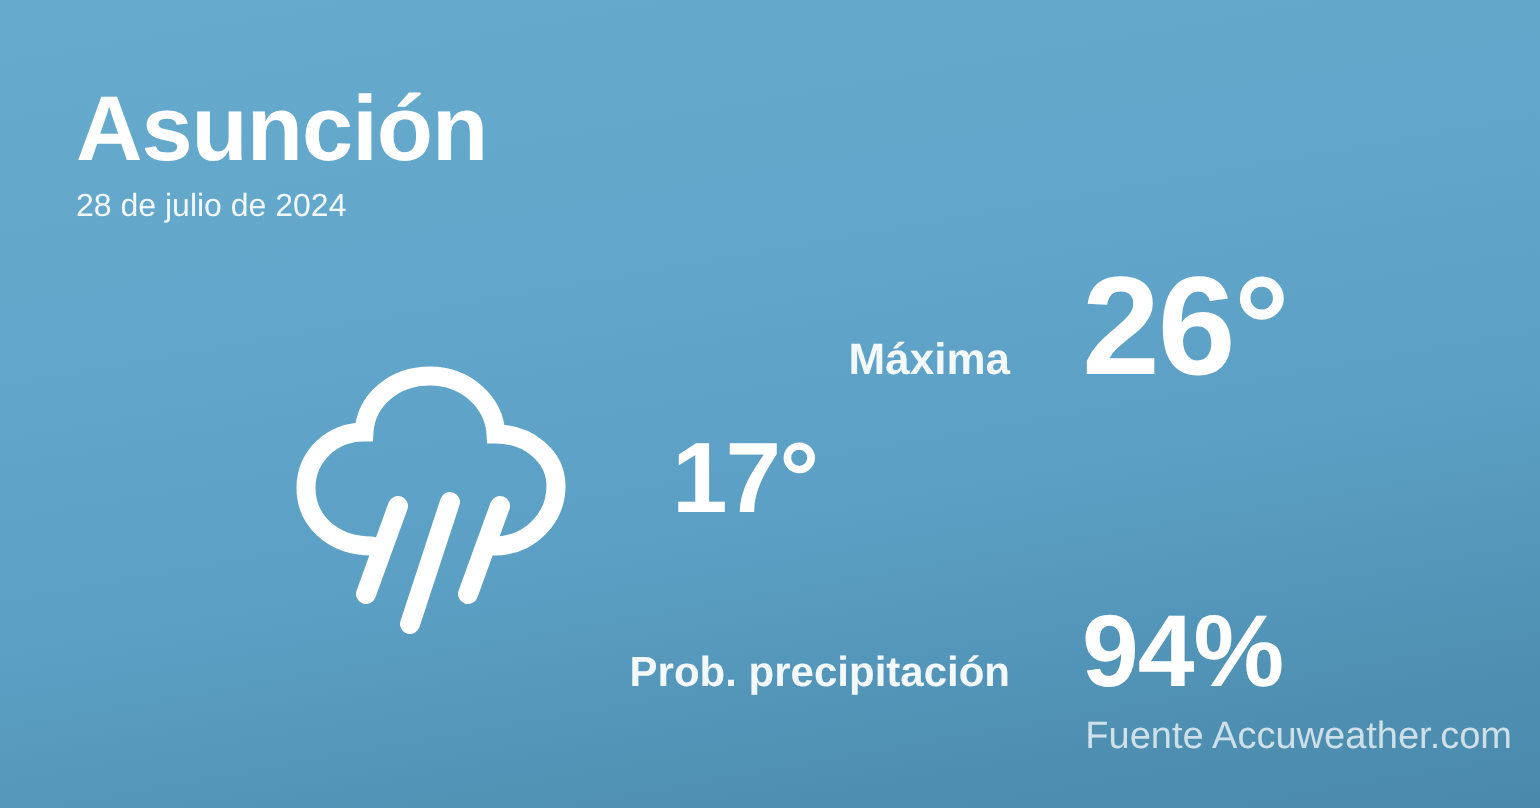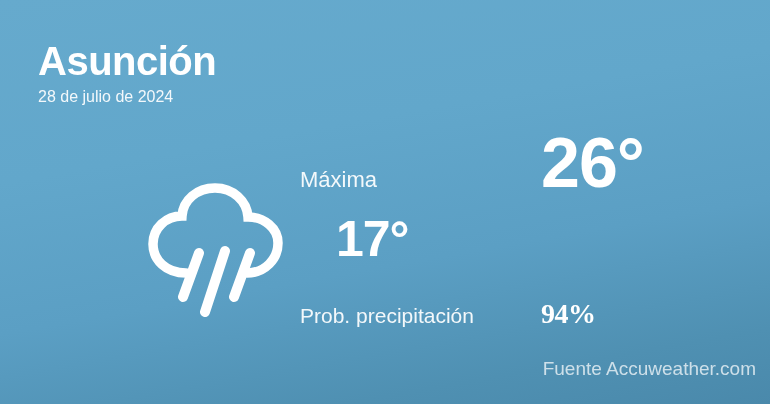--- a/index.html
+++ b/index.html
@@ -24,21 +24,21 @@
   }
 
   
   #header-block {
     position: absolute;
     left: 38px;
     top: 40px;
   }
   #city-name {
     margin: 0;
-    font-size: 40px;
+    font-size: 46px;
     font-weight: bold;
     letter-spacing: -0.5px;
     color: #ffffff;
     line-height: 1.06;
     white-space: nowrap;
   }
   #date-line {
     margin: 6px 0 0 0;
     font-size: 16px;
     font-weight: normal;
@@ -68,22 +68,23 @@
     top: 128px;
     width: 440px;
   }
   .reading-row {
     display: flex;
     align-items: baseline;
     width: 100%;
   }
   .reading-label {
     width: 205px;
+    text-align: right;
     color: rgba(255,255,255,0.93);
-    font-weight: normal;
+    font-weight: bold;
     white-space: nowrap;
   }
   .reading-value {
     padding-left: 36px;
     color: #ffffff;
     font-weight: bold;
     letter-spacing: -1px;
     white-space: nowrap;
     text-align: center;
   }
@@ -91,21 +92,21 @@
   #row-max { height: 86px; }
   #row-max .reading-label { font-size: 22px; }
   #row-max .reading-value { font-size: 70px; line-height: 1; }
 
   #row-min { height: 86px; }
   #row-min .reading-label { font-size: 22px; }
   #row-min .reading-value { font-size: 50px; line-height: 1; }
 
   #row-precip { height: 60px; }
   #row-precip .reading-label { font-size: 21px; }
-  #row-precip .reading-value { font-size: 28px; line-height: 1; letter-spacing: -0.5px; font-family: Liberation Serif, serif; }
+  #row-precip .reading-value { font-size: 51px; line-height: 1; letter-spacing: -0.5px; }
 
   
   #source-credit {
     position: absolute;
     right: 14px;
     bottom: 24px;
     font-size: 19px;
     color: rgba(255,255,255,0.72);
     white-space: nowrap;
   }

